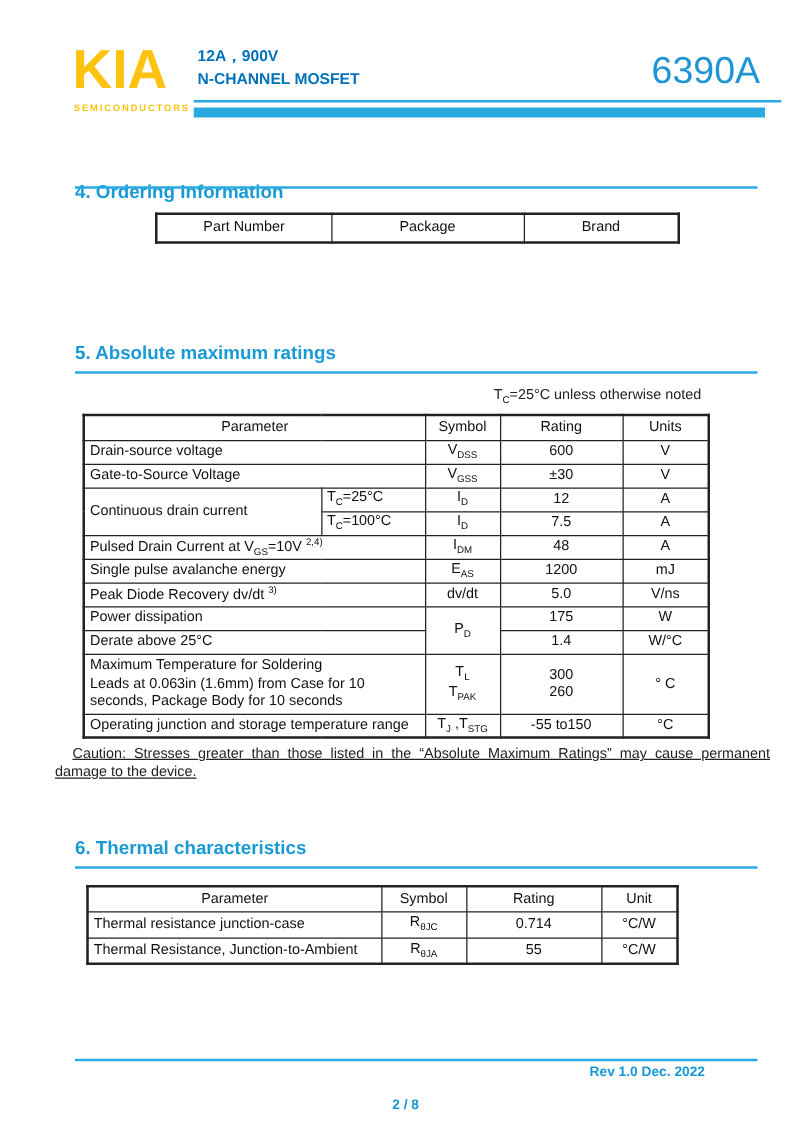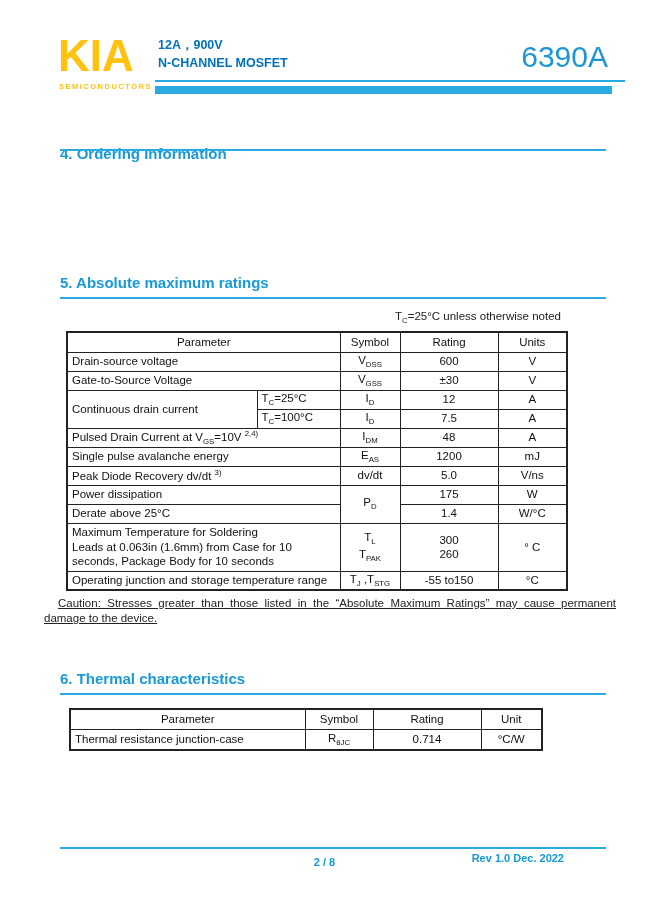--- a/index.html
+++ b/index.html
@@ -23,21 +23,21 @@
   table.doc{border:2px solid #222;}
   table.doc td{border:1px solid #222;font-size:11.5px;color:#111;padding:0 4px;vertical-align:middle;line-height:1.25;}
   td.c{text-align:center;}
   td.l{text-align:left;padding-left:6px;}
   sub{font-size:0.68em;}
   sup{font-size:0.68em;}
   .note{font-size:11.5px;color:#222;}
   .caution{font-size:11.5px;color:#222;text-align:justify;line-height:1.32;text-indent:14px;}
   
   .footer-line{left:60px;top:847px;width:546px;height:2px;background:#29ABE2;}
-  .footer-page{left:0;top:856px;width:649px;text-align:center;font-size:11px;font-weight:bold;color:#1599D5;}
+  .footer-page{left:0;top:878px;width:649px;text-align:center;font-size:11px;font-weight:bold;color:#1599D5;}
   .footer-rev{top:852px;right:85px;font-size:11px;font-weight:bold;color:#1599D5;}
 </style>
 </head>
 <body>
 
 <div class="abs logo-text">KIA</div>
 <div class="abs logo-sub">SEMICONDUCTORS</div>
 <div class="abs spec">
   <div>12A，900V</div>
   <div>N-CHANNEL MOSFET</div>
@@ -50,20 +50,25 @@
 <div class="abs sec-underline" style="top:149px;"></div>
 
 <div class="abs" style="left:124px;top:170px;">
   <table class="doc">
     <colgroup>
         <col style="width:140px;">
         <col style="width:154px;">
         <col style="width:124px;">
       </colgroup>
     <tbody>
+        <tr style="height:23px;">
+      <td class="c">Part Number</td>
+      <td class="c">Package</td>
+      <td class="c">Brand</td>
+    </tr>
   </tbody>
     </table>
 </div>
 
 <div class="abs sec-title" style="left:60px;top:274px;">5. Absolute maximum ratings</div>
 <div class="abs sec-underline" style="top:297px;"></div>
 
 <div class="abs note" style="left:395px;top:310px;">
   <span>T</span><sub>C</sub><span>=25°C unless otherwise noted</span>
 </div>
@@ -183,19 +188,25 @@
       <td class="c">Symbol</td>
       <td class="c">Rating</td>
       <td class="c">Unit</td>
     </tr>
     <tr style="height:21px;">
       <td class="l">Thermal resistance junction-case</td>
       <td class="c"><span>R</span><sub>θJC</sub></td>
       <td class="c">0.714</td>
       <td class="c">°C/W</td>
     </tr>
+    <tr style="height:21px;">
+      <td class="l">Thermal Resistance, Junction-to-Ambient</td>
+      <td class="c"><span>R</span><sub>θJA</sub></td>
+      <td class="c">55</td>
+      <td class="c">°C/W</td>
+    </tr>
   </tbody>
     </table>
 </div>
 
 <div class="abs footer-line"></div>
 <div class="abs footer-page">2 / 8</div>
 <div class="abs footer-rev">Rev 1.0 Dec. 2022</div>
 
 </body></html>

